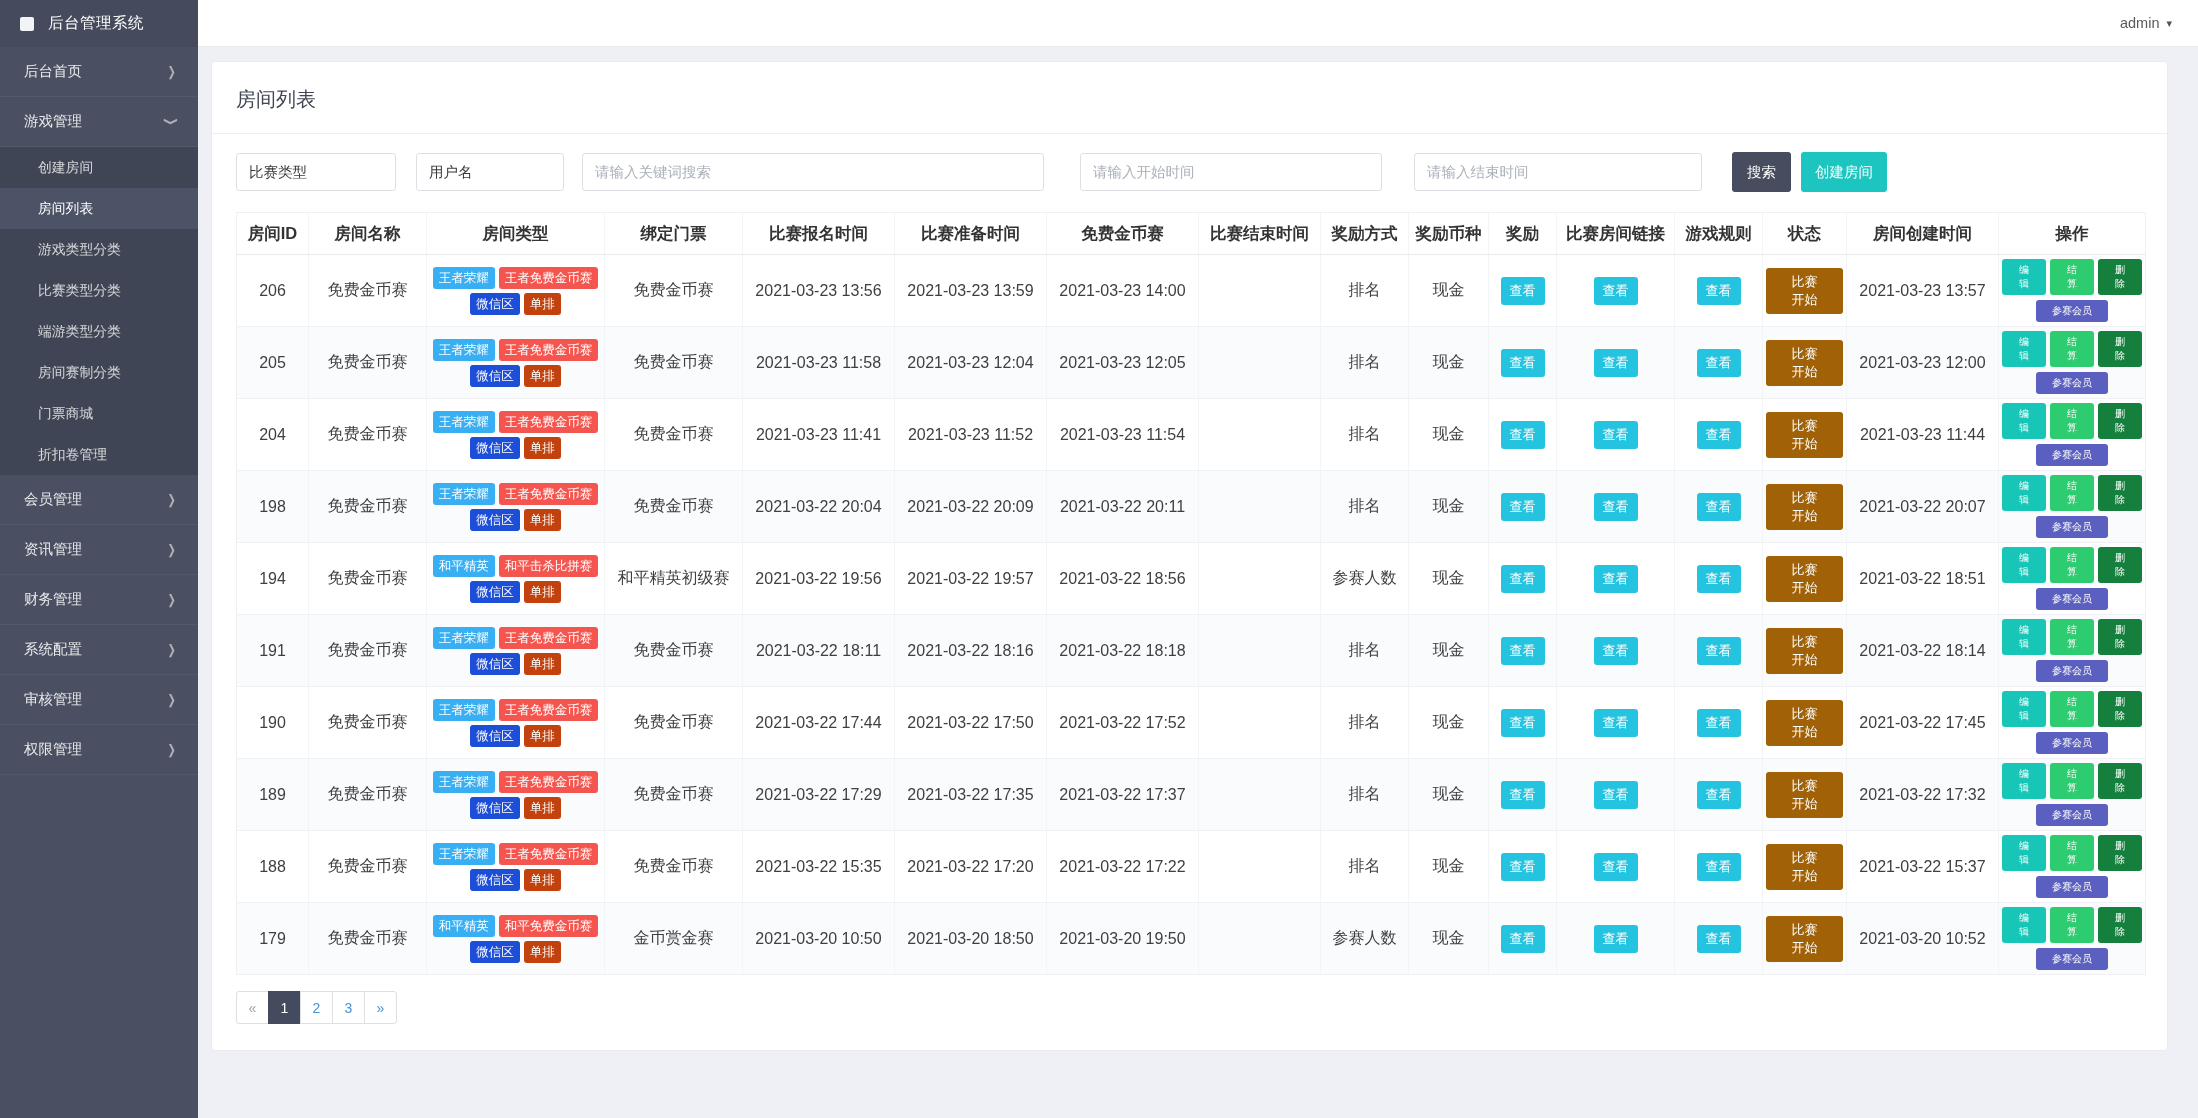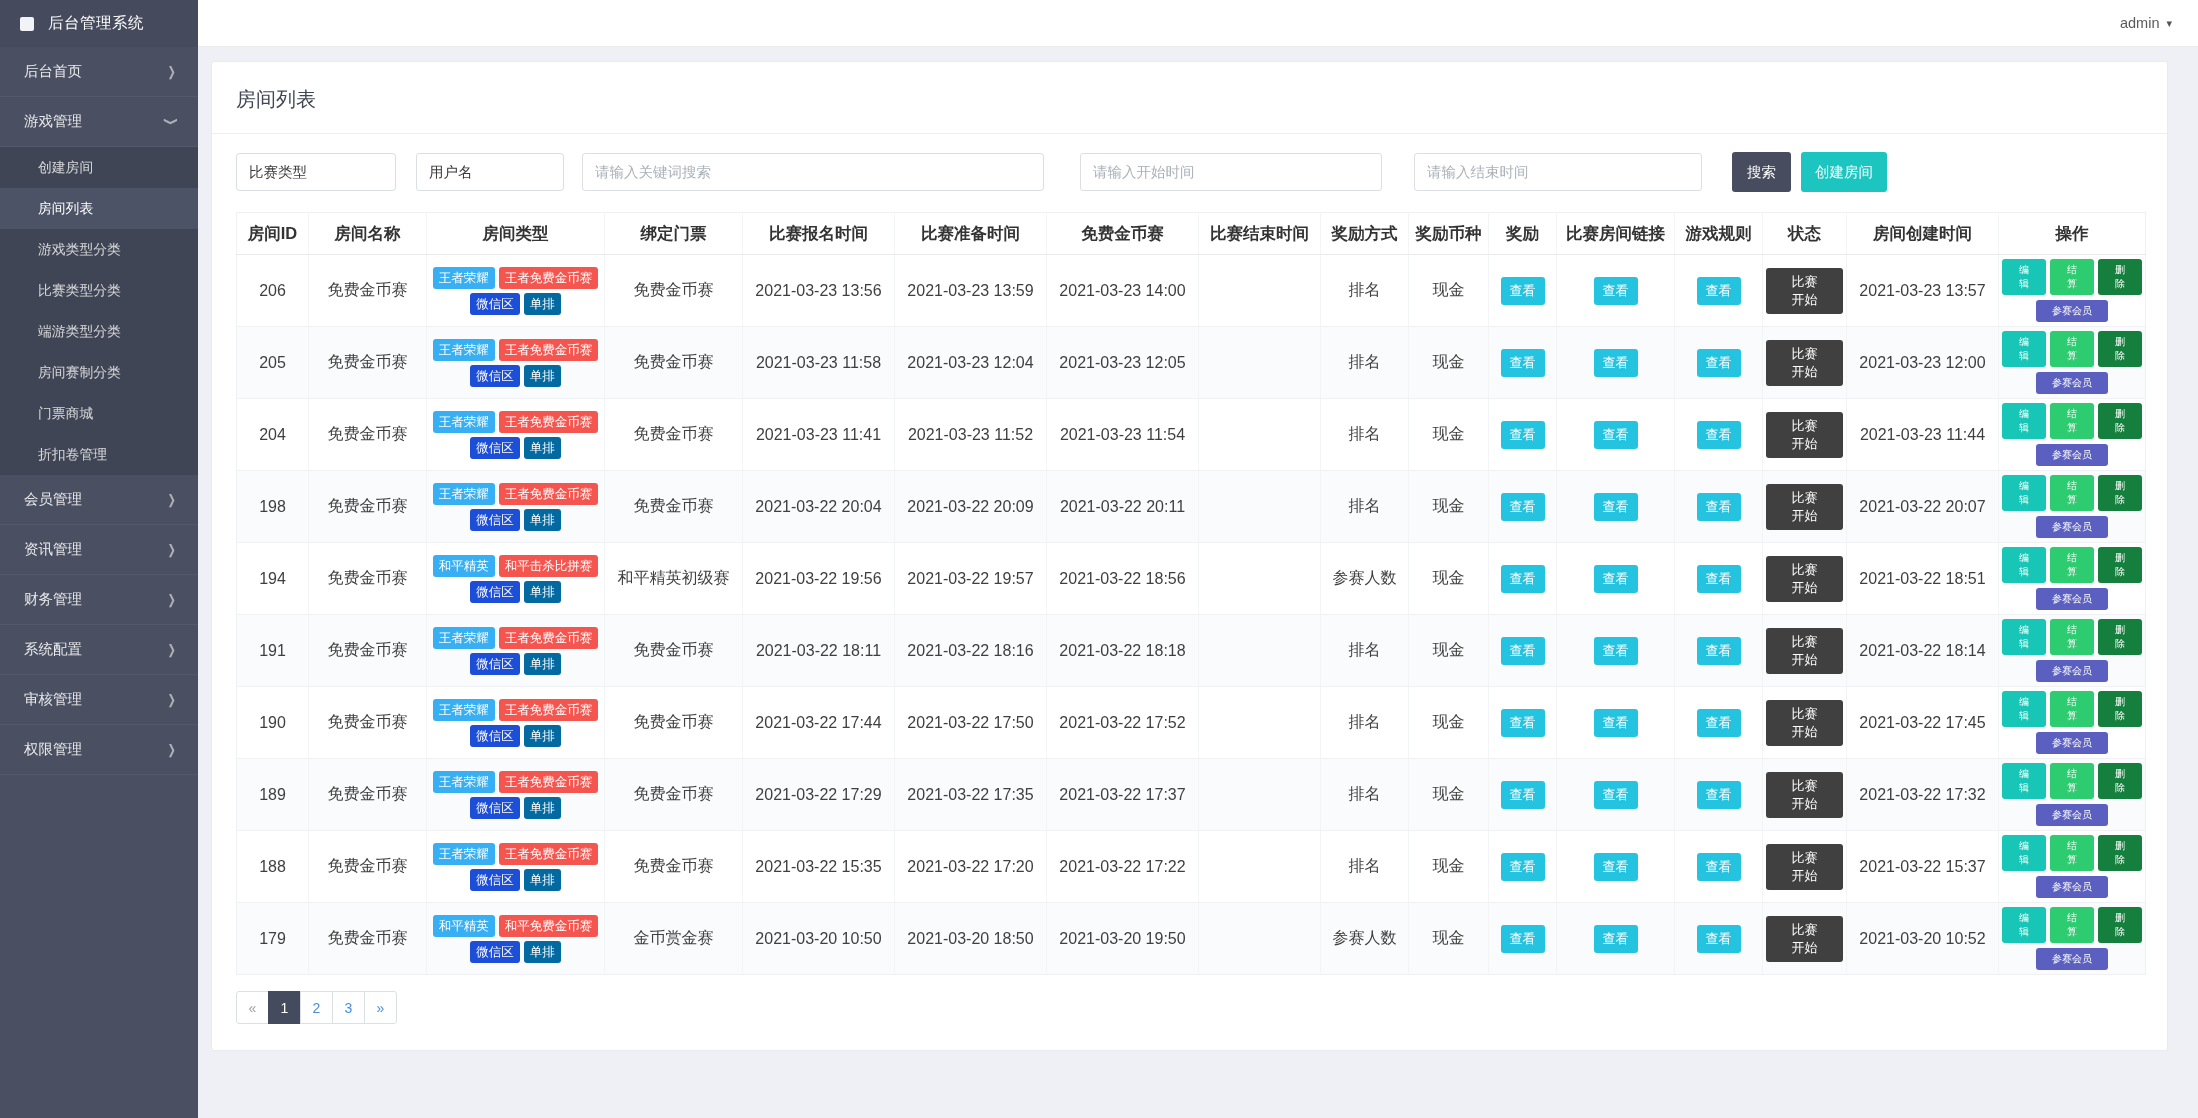--- a/index.html
+++ b/index.html
@@ -63,26 +63,26 @@
   th:last-child { border-right:none; }
   td { height:68px; font-size:16px; color:#3f3f3f; text-align:center; vertical-align:middle;
     border-bottom:1px solid #f0f1f4; border-right:1px solid #f3f4f6; padding:4px 3px;
     overflow:hidden; }
   td:last-child { border-right:none; }
   tbody tr:nth-child(even) { background:#fafbfc; }
   .badges { display:flex; flex-wrap:wrap; justify-content:center; gap:4px; }
   .badge { display:inline-block; padding:3px 6px; border-radius:3px; color:#fff;
     font-size:12.5px; line-height:16px; white-space:nowrap; }
   .badge.blue { background:#38aef3;text-align:center; } .badge.red { background:#f4564f; }
-  .badge.green { background:#1d4ed8; } .badge.orange { background:#0369a1; }
+  .badge.green { background:#1d4ed8; } .badge.orange { background:#c2410c; }
   .mini-btn { display:inline-block; border:none; border-radius:3px; color:#fff;
     font-size:13px; padding:5px 9px; cursor:pointer;
     font-family:"Liberation Sans","DejaVu Sans",sans-serif; }
   .mini-btn.view { background:#24c4e0; }
-  .mini-btn.status { background:#404040; padding:5px 25px; }
+  .mini-btn.status { background:#a16207; padding:5px 25px; }
   .act-row { display:flex; justify-content:center; gap:4px; }
   .act-btn { border:none; border-radius:3px; color:#fff; font-size:10px; padding:4px 16px;
     cursor:pointer; font-family:Liberation Sans, sans-serif; }
   .act-btn.edit { background:#17c6b6; } .act-btn.settle { background:#2ecc71; }
   .act-btn.del { background:#15803d; } .act-btn.members { background:#5a5fc0; margin-top:5px; }
 
   
   .pagination { display:flex; margin-top:16px; }
   .page-btn { min-width:33px; height:33px; display:flex; align-items:center;
     justify-content:center; background:#fff; border:1px solid #dcdfe4; margin-left:-1px;

